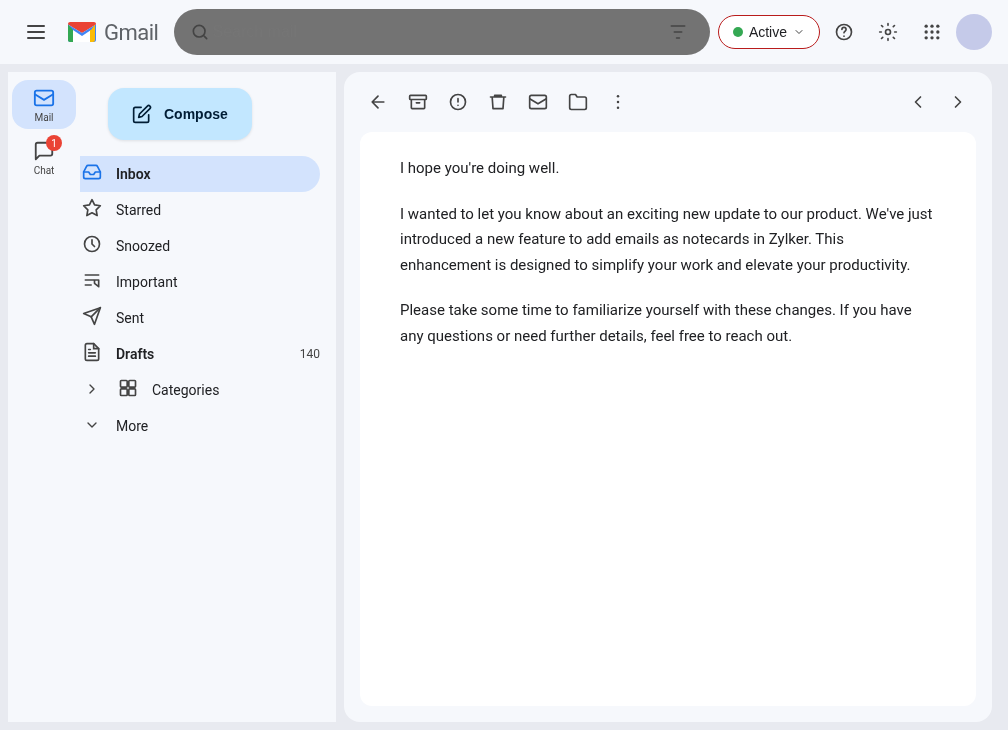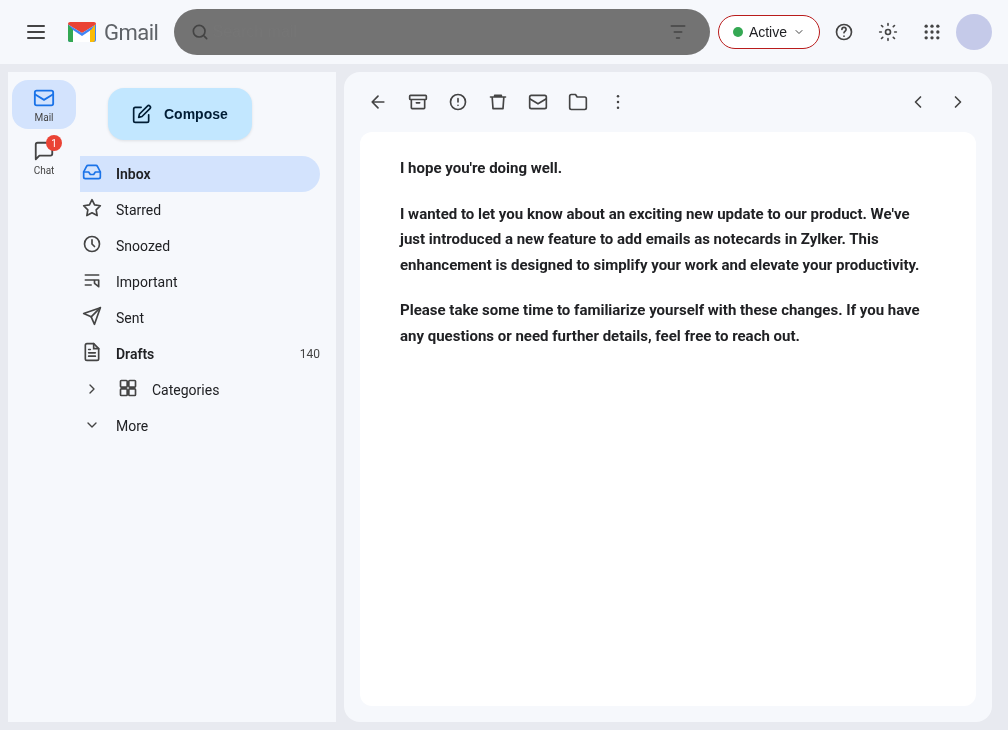--- a/index.html
+++ b/index.html
@@ -292,21 +292,20 @@
     }
 
     
     .email-body {
       flex: 1;
       padding: 24px 40px;
       overflow-y: auto;
       background: white;
       margin: 0 16px 16px 16px;
       border-radius: 12px;
-      font-weight: bold;
     }
 
     .email-text {
       font-size: 15px;
       line-height: 1.7;
       color: #202124;
     }
 
     .email-text p {
       margin-bottom: 20px;

